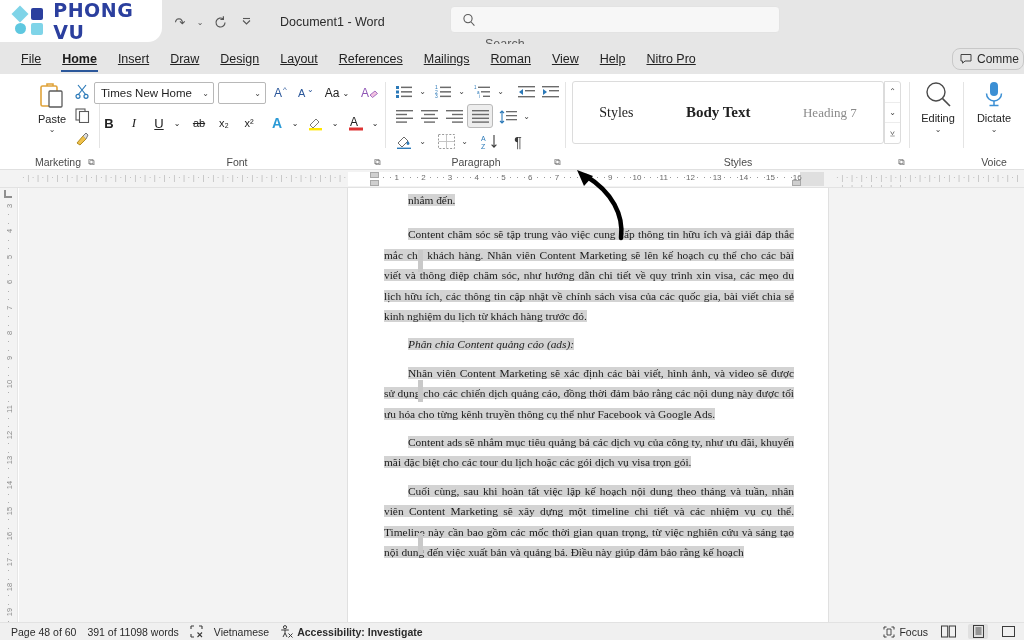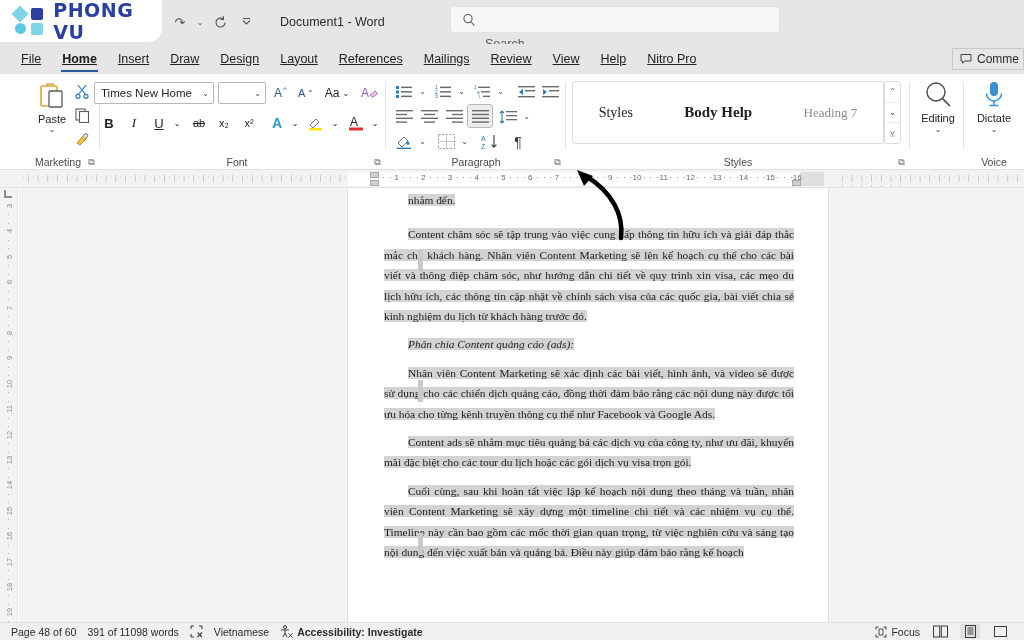--- a/index.html
+++ b/index.html
@@ -67,21 +67,21 @@
     text-decoration: underline;
   }
   .tab.active { font-weight: bold; color: #1b1b1b; }
   .tab.active::after {
     content: ""; position: absolute; left: 8px; right: 8px; bottom: -1px;
     height: 2px; background: #2b579a;
   }
   .comments-btn {
     position: absolute; right: 0px; top: 4px; height: 22px;
     display: flex; align-items: center; gap: 5px;
-    border: 1px solid #c8c8c8; border-radius: 1px; background: #e6e6e6;
+    border: 1px solid #c8c8c8; border-radius: 8px; background: #e6e6e6;
     padding: 0 7px; font-size: 12px; color: #2b2b2b; white-space: nowrap;
     overflow: hidden; width: 72px;
   }
 
   
   .ribbon {
     position: absolute; top: 74px; left: 0; width: 1024px; height: 96px;
     background: #ffffff; border-bottom: 1px solid #e0e0e0;
   }
   .rgroup { position: absolute; top: 0; height: 96px; }
@@ -239,21 +239,21 @@
   
   .statusbar {
     position: absolute; bottom: 0; left: 0; width: 1024px; height: 18px;
     background: #f0f0f0; border-top: 1px solid #e2e2e2;
     display: flex; align-items: center; font-size: 10.5px; color: #2b2b2b;
   }
   .sb-item { margin-left: 11px; display: flex; align-items: center; gap: 4px;
              white-space: nowrap; }
   .sb-item.bold { font-weight: bold; }
   .sb-right { margin-left: auto; display: flex; align-items: center; gap: 10px;
-              padding-right: 14px; }
+              padding-right: 6px; }
   .sb-view { width: 20px; height: 15px; display: flex; align-items: center;
              justify-content: center; }
   .sb-view.active { background: #e0e0e0; border-radius: 2px; }
 
   svg { display: block; }
 </style>
 </head>
 <body>
 
 <div id="app">
@@ -300,21 +300,21 @@
 
   <div class="tabbar">
     <div class="tab">File</div>
     <div class="tab active">Home</div>
     <div class="tab">Insert</div>
     <div class="tab">Draw</div>
     <div class="tab">Design</div>
     <div class="tab">Layout</div>
     <div class="tab">References</div>
     <div class="tab">Mailings</div>
-    <div class="tab">Review</div>
+    <div class="tab">Roman</div>
     <div class="tab">View</div>
     <div class="tab">Help</div>
     <div class="tab">Nitro Pro</div>
 
     <div class="comments-btn">
       <span>
         <svg width="12" height="12" viewBox="0 0 12 12">
           <path d="M1 1.5 H11 V8 H5 L2.6 10.2 V8 H1 Z" fill="none" stroke="#444" stroke-width="1"></path>
         </svg>
       </span>
@@ -550,21 +550,21 @@
         <span>¶</span>
       </div>
       <div class="rgroup-label">Paragraph</div>
       <div class="dlg-launcher">⧉</div>
       <div class="rgroup-sep" style="right:0;"></div>
     </div>
 
     <div class="rgroup stylesg">
       <div class="style-gallery">
         <div class="style-item">Styles</div>
-        <div class="style-item sbody">Body Help</div>
+        <div class="style-item sbody">Body Text</div>
         <div class="style-item sh7">Heading 7</div>
       </div>
       <div class="style-scroll">
         <div class="ss-btn">⌃</div>
         <div class="ss-btn">⌄</div>
         <div class="ss-btn">⩣</div>
       </div>
       <div class="rgroup-label">Styles</div>
       <div class="dlg-launcher">⧉</div>
       <div class="rgroup-sep" style="right:0;"></div>

